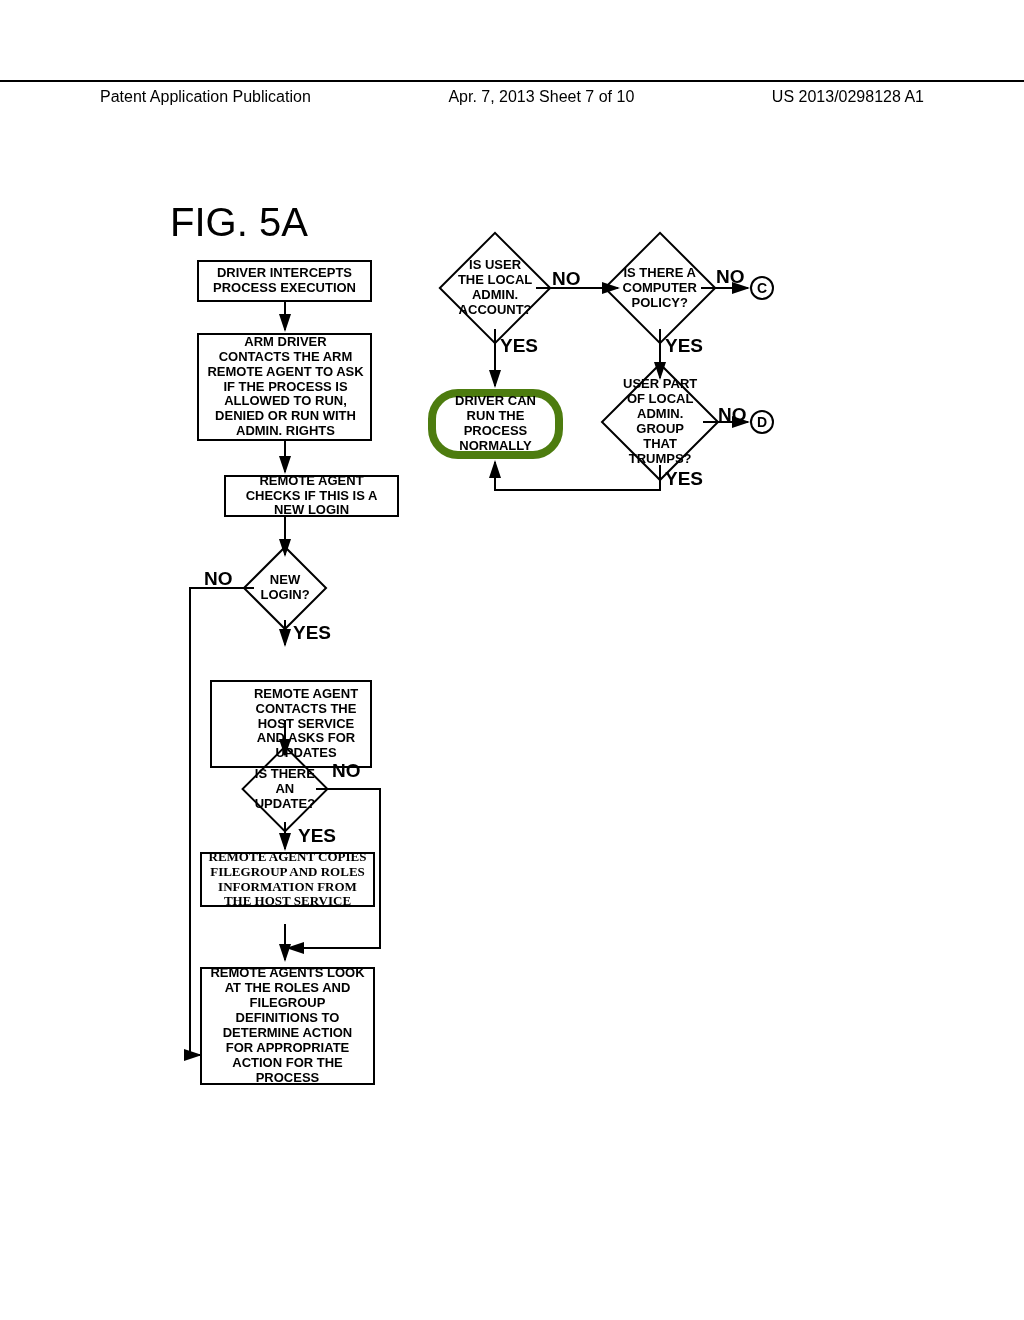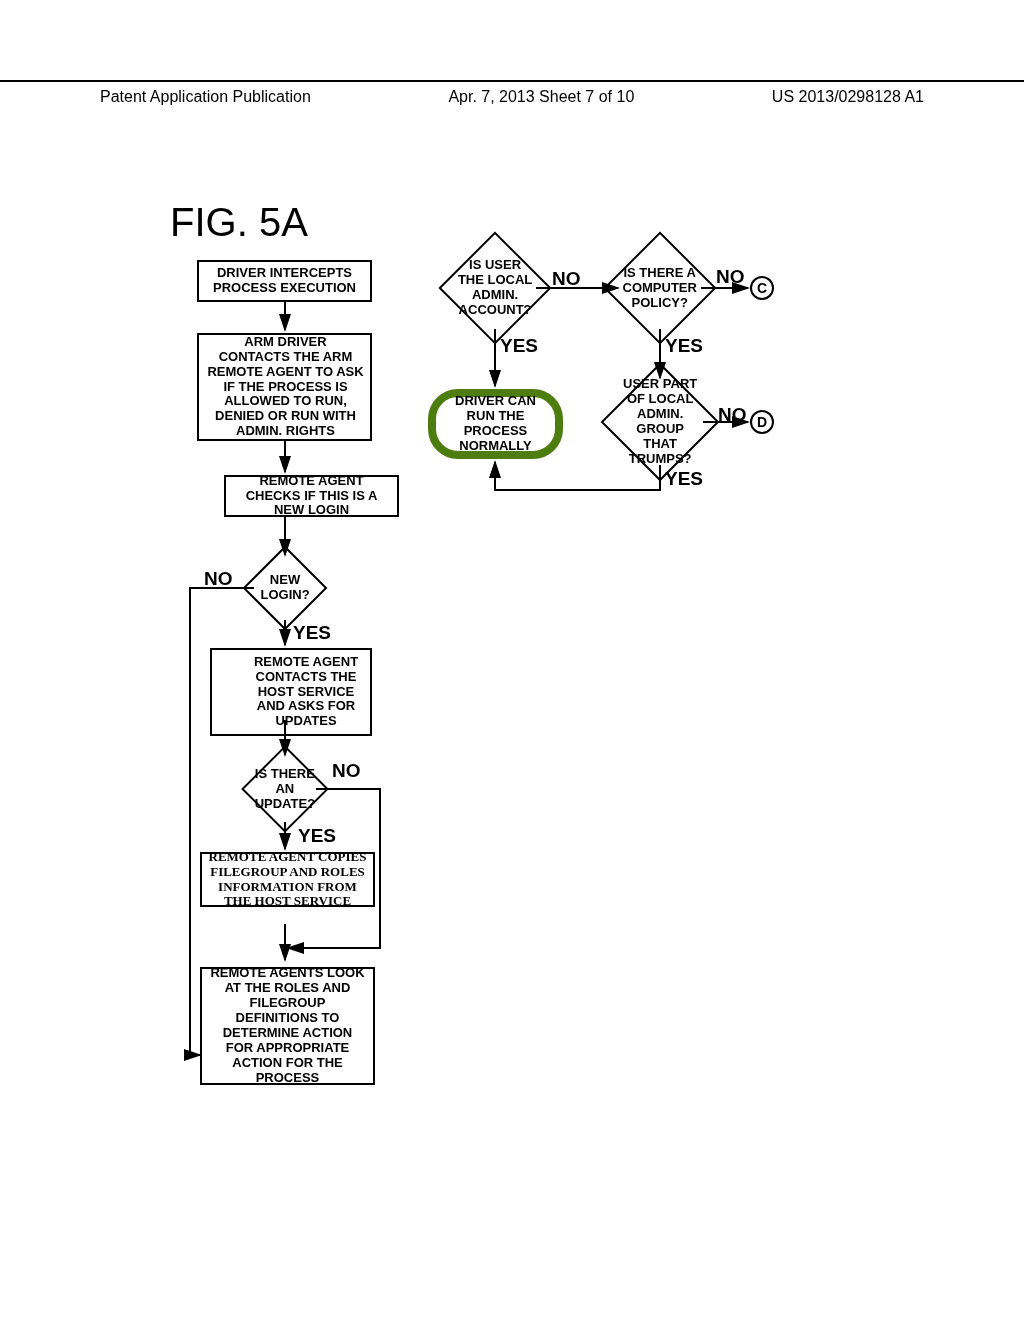--- a/index.html
+++ b/index.html
@@ -95,21 +95,21 @@
 <div class="fig-label">FIG. 5A</div>
 
 <div class="node box" style="left:197px; top:260px; width:175px; height:42px;">DRIVER INTERCEPTS PROCESS EXECUTION</div>
 <div class="node box" style="left:197px; top:333px; width:175px; height:108px;padding-left:8px;">ARM DRIVER CONTACTS THE ARM REMOTE AGENT TO ASK IF THE PROCESS IS ALLOWED TO RUN, DENIED OR RUN WITH ADMIN. RIGHTS</div>
 <div class="node box" style="left:197px; top:475px; width:175px; height:42px;margin-left:27px;">REMOTE AGENT CHECKS IF THIS IS A NEW LOGIN</div>
 
 <div class="node diamond" style="left:255px; top:558px; width:60px; height:60px;">
     <span>NEW LOGIN?</span>
   </div>
 
-<div class="node box" style="left:210px; top:648px; width:162px; height:88px;padding-left:36px;">REMOTE AGENT CONTACTS THE HOST SERVICE AND ASKS FOR UPDATES</div>
+<div class="node box" style="left:210px; top:680px; width:162px; height:88px;padding-left:36px;">REMOTE AGENT CONTACTS THE HOST SERVICE AND ASKS FOR UPDATES</div>
 
 <div class="node diamond" style="left:254px; top:758px; width:62px; height:62px;">
     <span>IS THERE AN UPDATE?</span>
   </div>
 
 <div class="node box" style="left:200px; top:852px; width:175px; height:55px;font-family:Liberation Serif, serif;">REMOTE AGENT COPIES FILEGROUP AND ROLES INFORMATION FROM THE HOST SERVICE</div>
 <div class="node box" style="left:200px; top:967px; width:175px; height:118px;">REMOTE AGENTS LOOK AT THE ROLES AND FILEGROUP DEFINITIONS TO DETERMINE ACTION FOR APPROPRIATE ACTION FOR THE PROCESS</div>
 
 <div class="node diamond" style="left:455px; top:248px; width:80px; height:80px;">
     <span>IS USER THE LOCAL ADMIN. ACCOUNT?</span>

